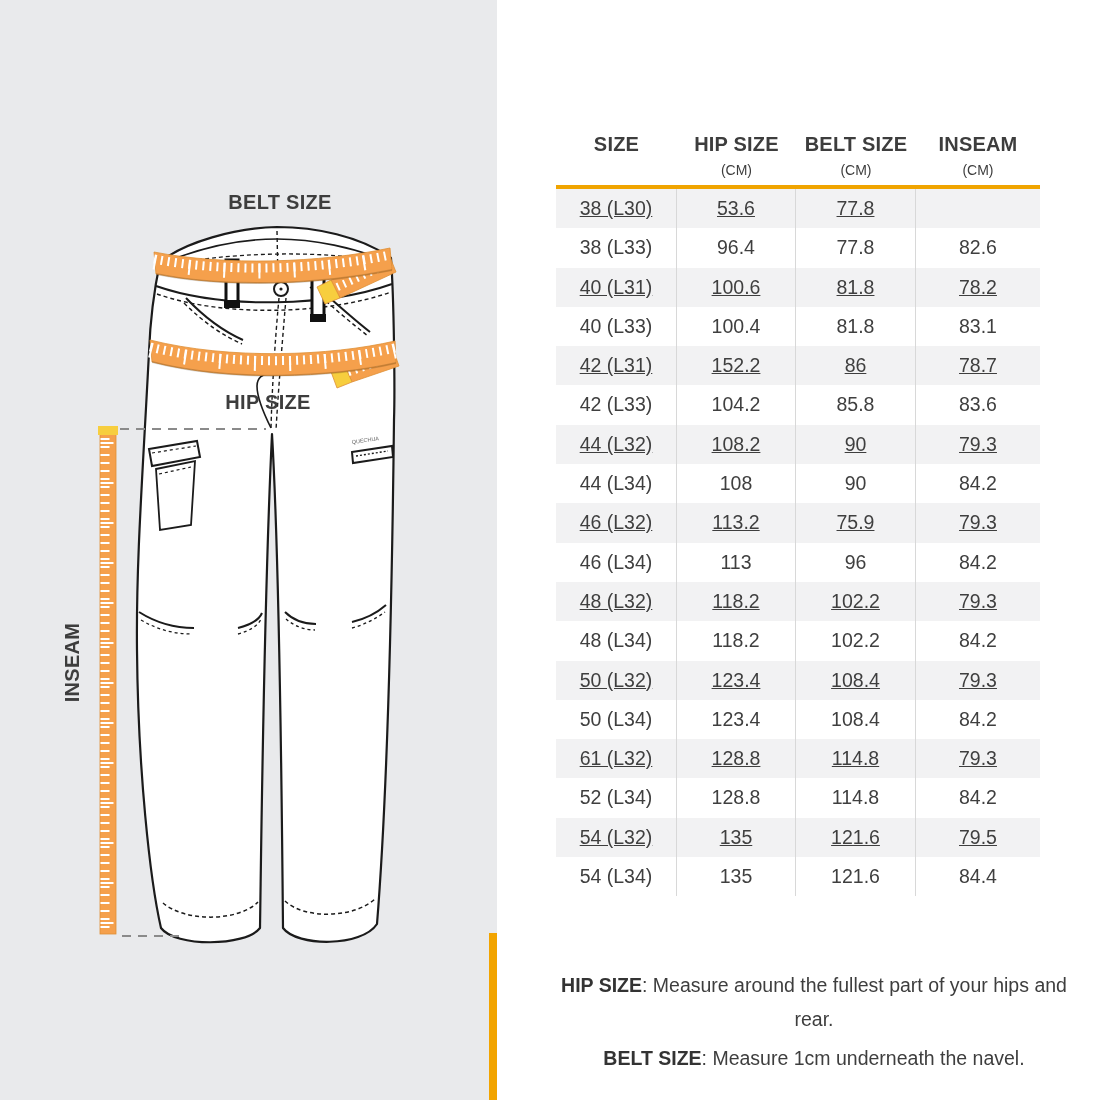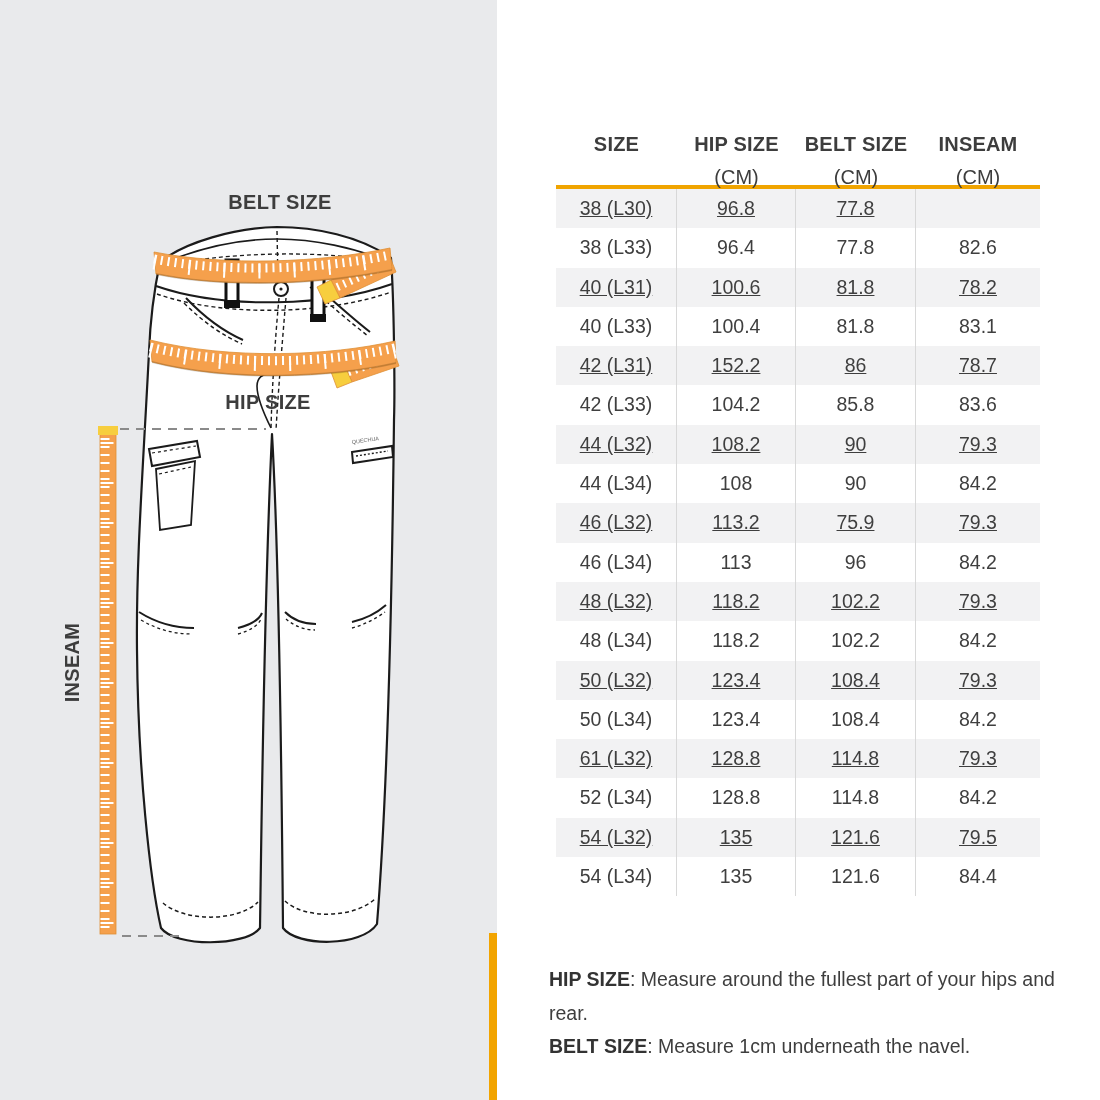--- a/index.html
+++ b/index.html
@@ -12,29 +12,29 @@
   .lbl.belt{left:228px;top:191px;width:104px;}
   .lbl.hip{left:218px;top:391px;width:100px;}
   .lbl.inseam{left:27px;top:651px;width:90px;transform:rotate(-90deg);}
   
   .accent-bar{position:absolute;left:489px;top:933px;width:8px;height:167px;background:#f2a400;}
   
   .size-table{position:absolute;left:556px;top:133px;width:484px;}
   .thead{display:grid;grid-template-columns:121px 119px 120px 124px;height:52px;}
   .th{text-align:center;}
   .th .label{display:block;font-weight:bold;font-size:20px;line-height:22px;letter-spacing:.2px;color:#3d3d3d;text-align:center;}
-  .th .unit{display:block;font-size:20px;line-height:16px;margin-top:14px;color:#3d3d3d;}
+  .th .unit{display:block;font-size:14px;line-height:16px;margin-top:7px;color:#3d3d3d;}
   .orange-rule{height:4px;background:#f0a400;}
   .tr{display:grid;grid-template-columns:121px 119px 120px 124px;height:39.3px;}
   .tr.alt{background:#f2f2f3;text-decoration:underline;}
   .td{box-sizing:border-box;text-align:center;line-height:39.3px;font-size:19.5px;color:#3f3f3f;}
   .td.c0,.td.c1,.td.c2{border-right:1px solid #d8d8d8;}
   
   .notes{position:absolute;left:549px;top:963px;width:530px;font-size:19.5px;line-height:33.5px;color:#3e3e3e;}
-  .notes p{margin:0;}
+  .notes p{margin:6px;text-align:center;}
   .notes strong{font-weight:bold;color:#333333;}
 </style>
 </head>
 <body>
 
 <div class="stage">
 
   <div class="panel">
     <svg width="497" height="1100" viewBox="0 0 497 1100">
 
@@ -165,21 +165,21 @@
       </div>
       <div class="th">
         <span class="label">INSEAM</span>
         <span class="unit">(CM)</span>
       </div>
     </div>
     <div class="orange-rule"></div>
     <div class="tbody">
   <div class="tr alt">
     <div class="td c0">38 (L30)</div>
-    <div class="td c1">96.8</div>
+    <div class="td c1">53.6</div>
     <div class="td c2">77.8</div>
   </div>
 
   <div class="tr">
     <div class="td c0">38 (L33)</div>
     <div class="td c1">96.4</div>
     <div class="td c2">77.8</div>
     <div class="td c3">82.6</div>
   </div>
 

